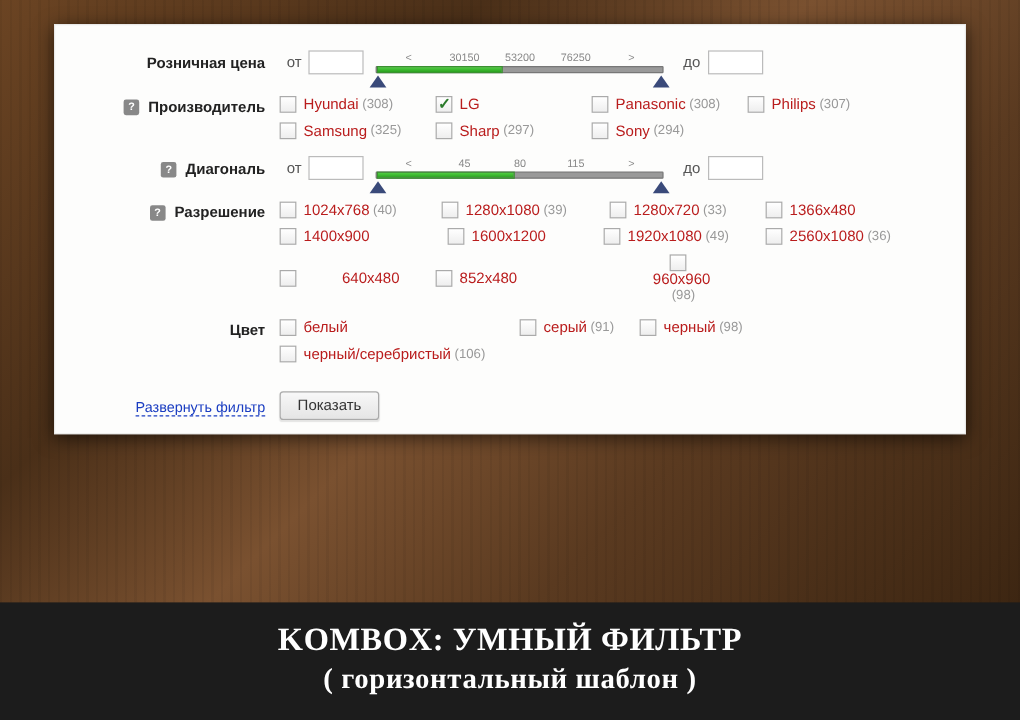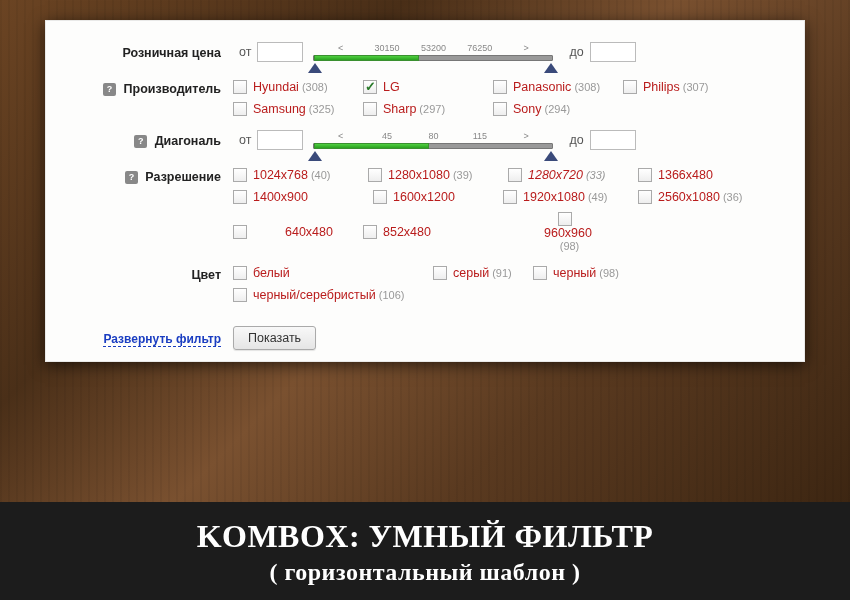--- a/index.html
+++ b/index.html
@@ -172,21 +172,21 @@
     width: 850px;
     height: 98px;
     background: #1c1c1c;
     color: #fff;
     text-align: center;
     font-family: Georgia, 'Times New Roman', serif;
     font-weight: bold;
     padding-top: 16px;
     letter-spacing: 0.5px;
   }
-  .footer .line1 { font-size: 32px; }
+  .footer .line1 { font-size: 27px; }
   .footer .line2 { font-size: 24px; margin-top: 4px; }
 </style>
 </head>
 <body>
 
 <div class="wood-frame">
   <div class="panel">
 
     <div class="range-row">
       <div class="label-col">Розничная цена</div>
@@ -288,21 +288,21 @@
           <div class="opt" style="width: 135px;">
             <div class="chk"></div>
             <span class="opt-label">1024x768</span>
             <span class="opt-count">(40)</span>
           </div>
           <div class="opt" style="width: 140px;">
             <div class="chk"></div>
             <span class="opt-label">1280x1080</span>
             <span class="opt-count">(39)</span>
           </div>
-          <div class="opt" style="width: 130px; font-style: italic;">
+          <div class="opt" style="width: 130px;">
             <div class="chk"></div>
             <span class="opt-label">1280x720</span>
             <span class="opt-count">(33)</span>
           </div>
           <div class="opt" style="width: 135px;">
             <div class="chk"></div>
             <span class="opt-label">1366x480</span>
             <span class="opt-count"></span>
           </div>
           <div class="opt" style="width: 140px;">
@@ -363,21 +363,21 @@
           </div>
           <div class="opt" style="width: 220px;">
             <div class="chk"></div>
             <span class="opt-label">черный/серебристый</span>
             <span class="opt-count">(106)</span>
           </div>
         </div>
     </div>
 
     <div class="row" style="margin-top:24px;align-items:center">
-      <div class="label-col" style="font-weight:bold">
+      <div class="label-col" style="font-weight:normal">
         <a class="expand-link">Развернуть фильтр</a>
       </div>
       <button class="submit-btn">Показать</button>
     </div>
 
   </div>
 </div>
 
 <div class="footer">
   <div class="line1">KOMBOX: УМНЫЙ ФИЛЬТР</div>

